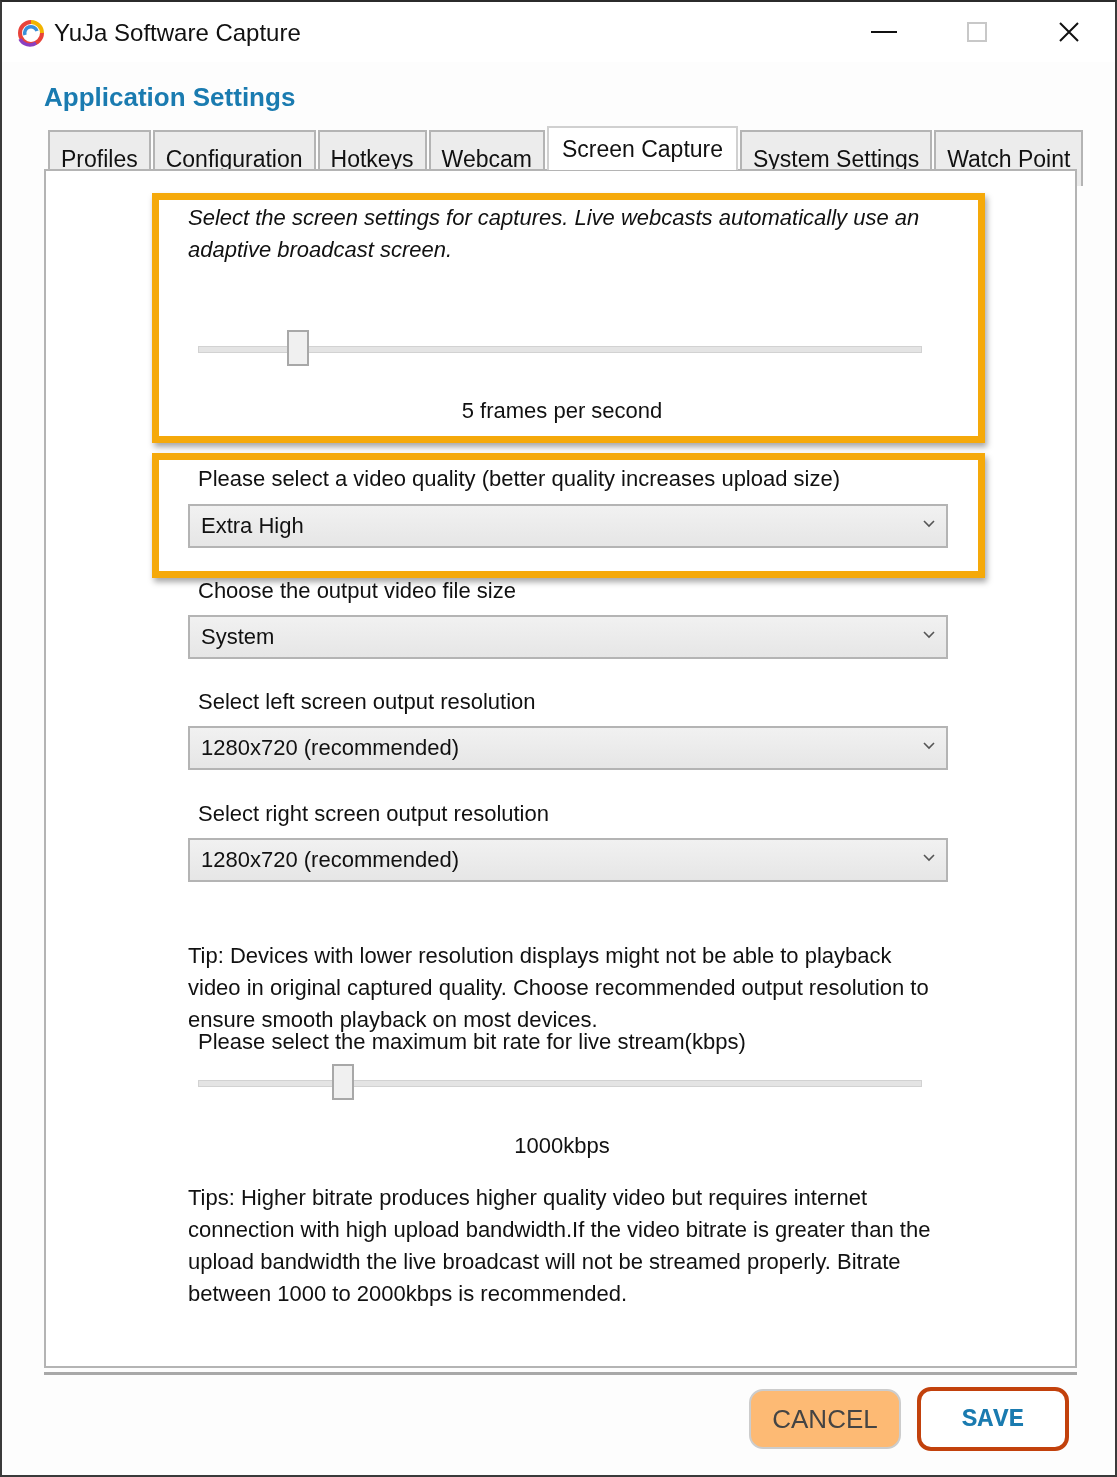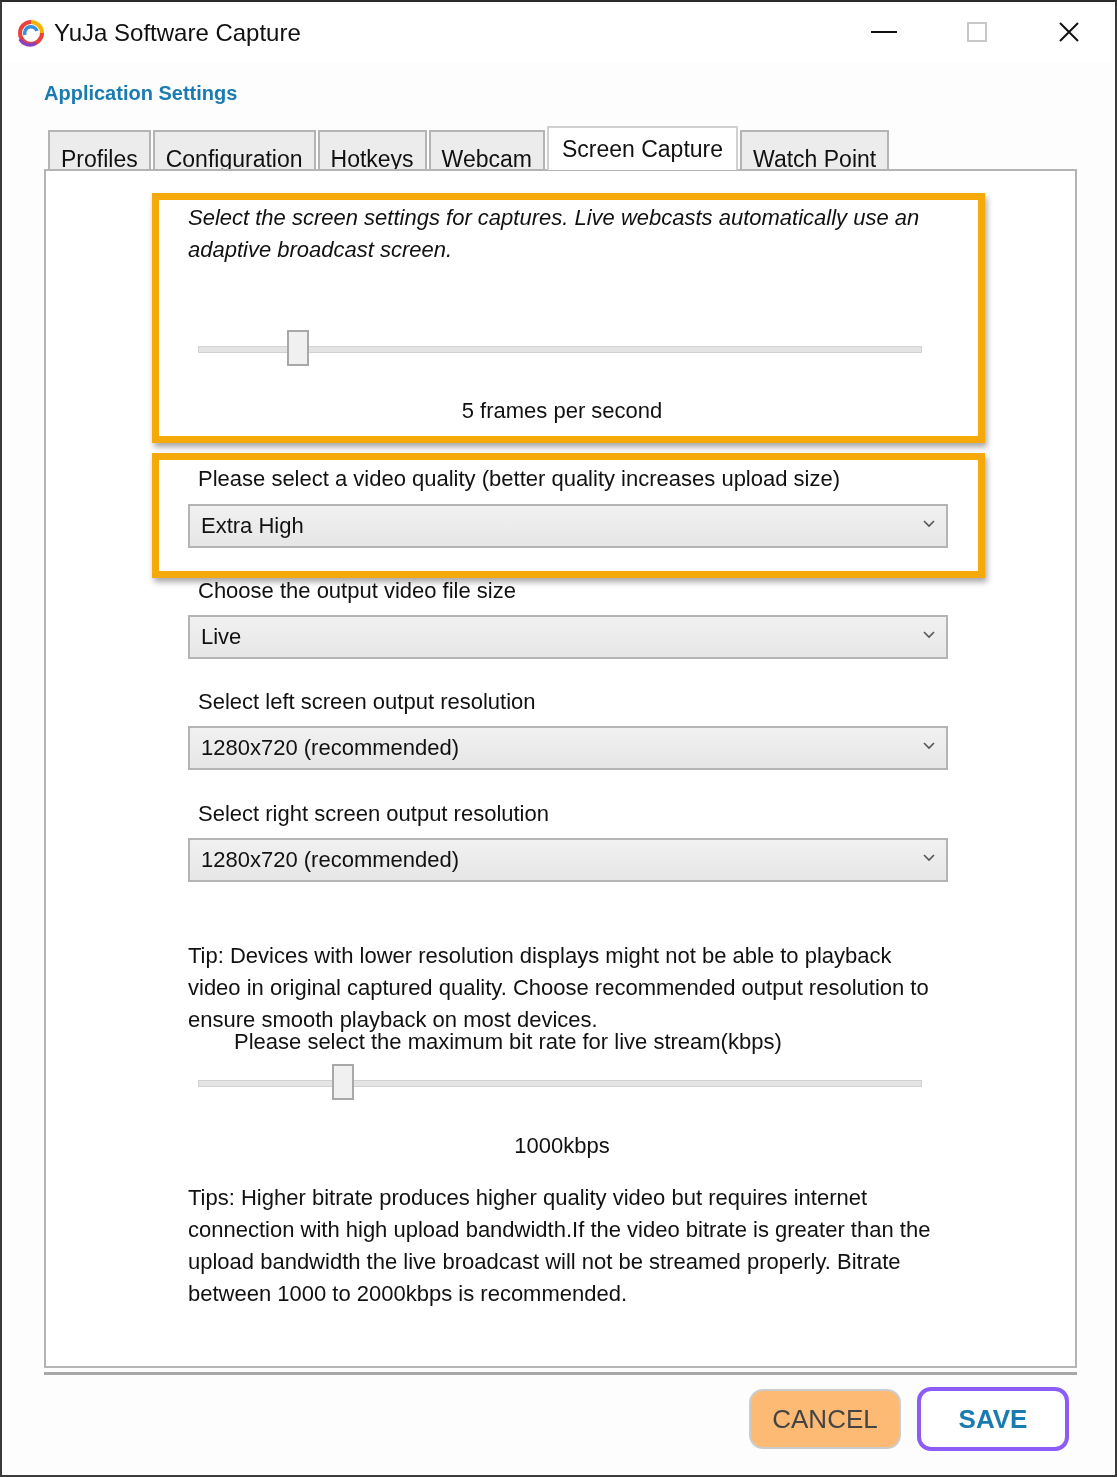--- a/index.html
+++ b/index.html
@@ -8,41 +8,41 @@
   .window { position: absolute; left: 0; top: 0; width: 1117px; height: 1477px; border: 2px solid #3a3a3a; border-top: 2px solid #2b2b2b; background: #fdfdfd; }
   .titlebar { position: absolute; left: 0; top: 0; width: 100%; height: 60px; background: #ffffff; }
   .app-logo { position: absolute; left: 14px; top: 17px; width: 30px; height: 28px; }
   .window-title { position: absolute; left: 52px; top: 17px; font-size: 24px; color: #111; }
   .win-btn { position: absolute; top: 12px; width: 40px; height: 36px; display: flex; align-items: center; justify-content: center; cursor: pointer; }
   .win-min { left: 862px; }
   .win-max { left: 955px; }
   .win-close { left: 1047px; }
   .min-glyph { width: 26px; height: 2px; background: #111; }
   .max-glyph { width: 20px; height: 20px; border: 2px solid #c8c8c8; }
-  .page-title { position: absolute; left: 42px; top: 80px; font-size: 20px; font-weight: bold; color: #1a7bb0; }
+  .page-title { position: absolute; left: 42px; top: 80px; font-size: 26px; font-weight: bold; color: #1a7bb0; }
   .tabs { position: absolute; left: 46px; top: 127px; height: 42px; display: flex; }
   .tab { height: 56px; margin-top: 1px; padding: 0 11px; border: 2px solid #b4b4b4; border-bottom: none; background: #ececec; font-size: 23px; color: #111; display: flex; align-items: center; margin-right: 2px; cursor: pointer; }
   .tab.active { background: #ffffff; height: 44px; margin-top: -3px; padding: 0 13px; position: relative; z-index: 2; border-color: #d0d0d0; }
   .panel { position: absolute; left: 42px; top: 167px; width: 1033px; height: 1199px; border: 2px solid #b4b4b4; background: #ffffff; }
   .sep { position: absolute; left: 42px; top: 1370px; width: 1033px; height: 3px; background: #a8a8a8; }
   .hl-box { position: absolute; border: 7px solid #f5a90a; box-shadow: 2px 4px 6px rgba(0,0,0,0.35); pointer-events: none; }
   .hl1 { left: 150px; top: 191px; width: 833px; height: 250px; }
   .hl2 { left: 150px; top: 451px; width: 833px; height: 125px; }
   .txt { position: absolute; font-size: 22px; color: #111; white-space: nowrap; }
   .intro { left: 186px; top: 200px; font-style: italic; line-height: 32px; white-space: normal; width: 760px; }
   .slider { position: absolute; height: 40px; cursor: pointer; }
   .track { position: absolute; left: 0; right: 0; top: 16px; height: 7px; background: #e4e4e4; border: 1px solid #d2d2d2; }
   .thumb { position: absolute; top: 0; width: 22px; height: 36px; background: #f0f0f0; border: 2px solid #a8a8a8; }
   .center-val { position: absolute; width: 760px; left: 180px; text-align: center; font-size: 22px; }
   .select { position: absolute; left: 186px; width: 760px; height: 44px; border: 2px solid #b4b4b4; background: linear-gradient(#f1f1f1, #e6e6e6); display: flex; align-items: center; padding-left: 11px; font-size: 22px; cursor: pointer; }
   .chev { position: absolute; right: 10px; top: 11px; width: 14px; height: 14px; }
   .para { position: absolute; left: 186px; width: 760px; font-size: 22px; line-height: 32px; white-space: normal; }
   .btn { position: absolute; border-radius: 14px; display: flex; align-items: center; justify-content: center; font-size: 26px; cursor: pointer; }
   .btn-cancel { left: 747px; top: 1387px; width: 152px; height: 60px; background: #fdba74; border: 2px solid #cccccc; color: #444; }
-  .btn-save { left: 915px; top: 1385px; width: 152px; height: 64px; background: #ffffff; border: 4px solid #8b5cf6; color: #1a7bb0; font-weight: bold; }
+  .btn-save { left: 915px; top: 1385px; width: 152px; height: 64px; background: #ffffff; border: 4px solid #c2410c; color: #1a7bb0; font-weight: bold; font-family: Liberation Mono, monospace; }
 </style>
 </head>
 <body>
 
 <div class="window">
   <div class="titlebar">
     <svg class="app-logo" viewBox="0 0 30 28">
       <path d="M15 3 A11 11 0 1 0 26 14" fill="none" stroke="#e8433a" stroke-width="4"></path>
       <path d="M26 14 A11 11 0 0 0 15 3" fill="none" stroke="#f2b400" stroke-width="4"></path>
       <path d="M9 16 A6 6 0 0 1 21 12" fill="none" stroke="#3a8fd9" stroke-width="3.5"></path>
@@ -63,20 +63,21 @@
   </div>
 
   <div class="page-title">Application Settings</div>
 
   <div class="tabs">
     <div class="tab">Profiles</div>
     <div class="tab">Configuration</div>
     <div class="tab">Hotkeys</div>
     <div class="tab">Webcam</div>
     <div class="tab active">Screen Capture</div>
+    <div class="tab">System Settings</div>
     <div class="tab">Watch Point</div>
   </div>
 
   <div class="panel"></div>
 
   <div class="txt intro">Select the screen settings for captures. Live webcasts automatically use an adaptive broadcast screen.</div>
 
   <div class="slider" style="left:196px; top:328px; width:724px;">
     <div class="track"></div>
     <div class="thumb" style="left:89px;"></div>
@@ -86,21 +87,21 @@
   <div class="txt" style="left:196px; top:464px;">Please select a video quality (better quality increases upload size)</div>
   <div class="select" style="top:502px;">
     <span>Extra High</span>
     <svg class="chev" viewBox="0 0 14 14">
         <path d="M2 4 L7 9 L12 4" fill="none" stroke="#555" stroke-width="1.6"></path>
       </svg>
   </div>
 
   <div class="txt" style="left:196px; top:576px;">Choose the output video file size</div>
   <div class="select" style="top:613px;">
-    <span>Live</span>
+    <span>System</span>
     <svg class="chev" viewBox="0 0 14 14">
         <path d="M2 4 L7 9 L12 4" fill="none" stroke="#555" stroke-width="1.6"></path>
       </svg>
   </div>
 
   <div class="txt" style="left:196px; top:687px;">Select left screen output resolution</div>
   <div class="select" style="top:724px;">
     <span>1280x720 (recommended)</span>
     <svg class="chev" viewBox="0 0 14 14">
         <path d="M2 4 L7 9 L12 4" fill="none" stroke="#555" stroke-width="1.6"></path>
@@ -110,21 +111,21 @@
   <div class="txt" style="left:196px; top:799px;">Select right screen output resolution</div>
   <div class="select" style="top:836px;">
     <span>1280x720 (recommended)</span>
     <svg class="chev" viewBox="0 0 14 14">
         <path d="M2 4 L7 9 L12 4" fill="none" stroke="#555" stroke-width="1.6"></path>
       </svg>
   </div>
 
   <div class="para" style="top:902px;margin-top:36px;">Tip: Devices with lower resolution displays might not be able to playback video in original captured quality. Choose recommended output resolution to ensure smooth playback on most devices.</div>
 
-  <div class="txt" style="left:196px; top:1027px;margin-left:36px;">Please select the maximum bit rate for live stream(kbps)</div>
+  <div class="txt" style="left:196px; top:1027px;">Please select the maximum bit rate for live stream(kbps)</div>
   <div class="slider" style="left:196px; top:1062px; width:724px;">
     <div class="track"></div>
     <div class="thumb" style="left:134px;"></div>
   </div>
   <div class="center-val" style="top:1131px;text-align:center;">1000kbps</div>
 
   <div class="para" style="top:1180px;">Tips: Higher bitrate produces higher quality video but requires internet connection with high upload bandwidth.If the video bitrate is greater than the upload bandwidth the live broadcast will not be streamed properly. Bitrate between 1000 to 2000kbps is recommended.</div>
 
   <div class="hl-box hl1"></div>
   <div class="hl-box hl2"></div>

